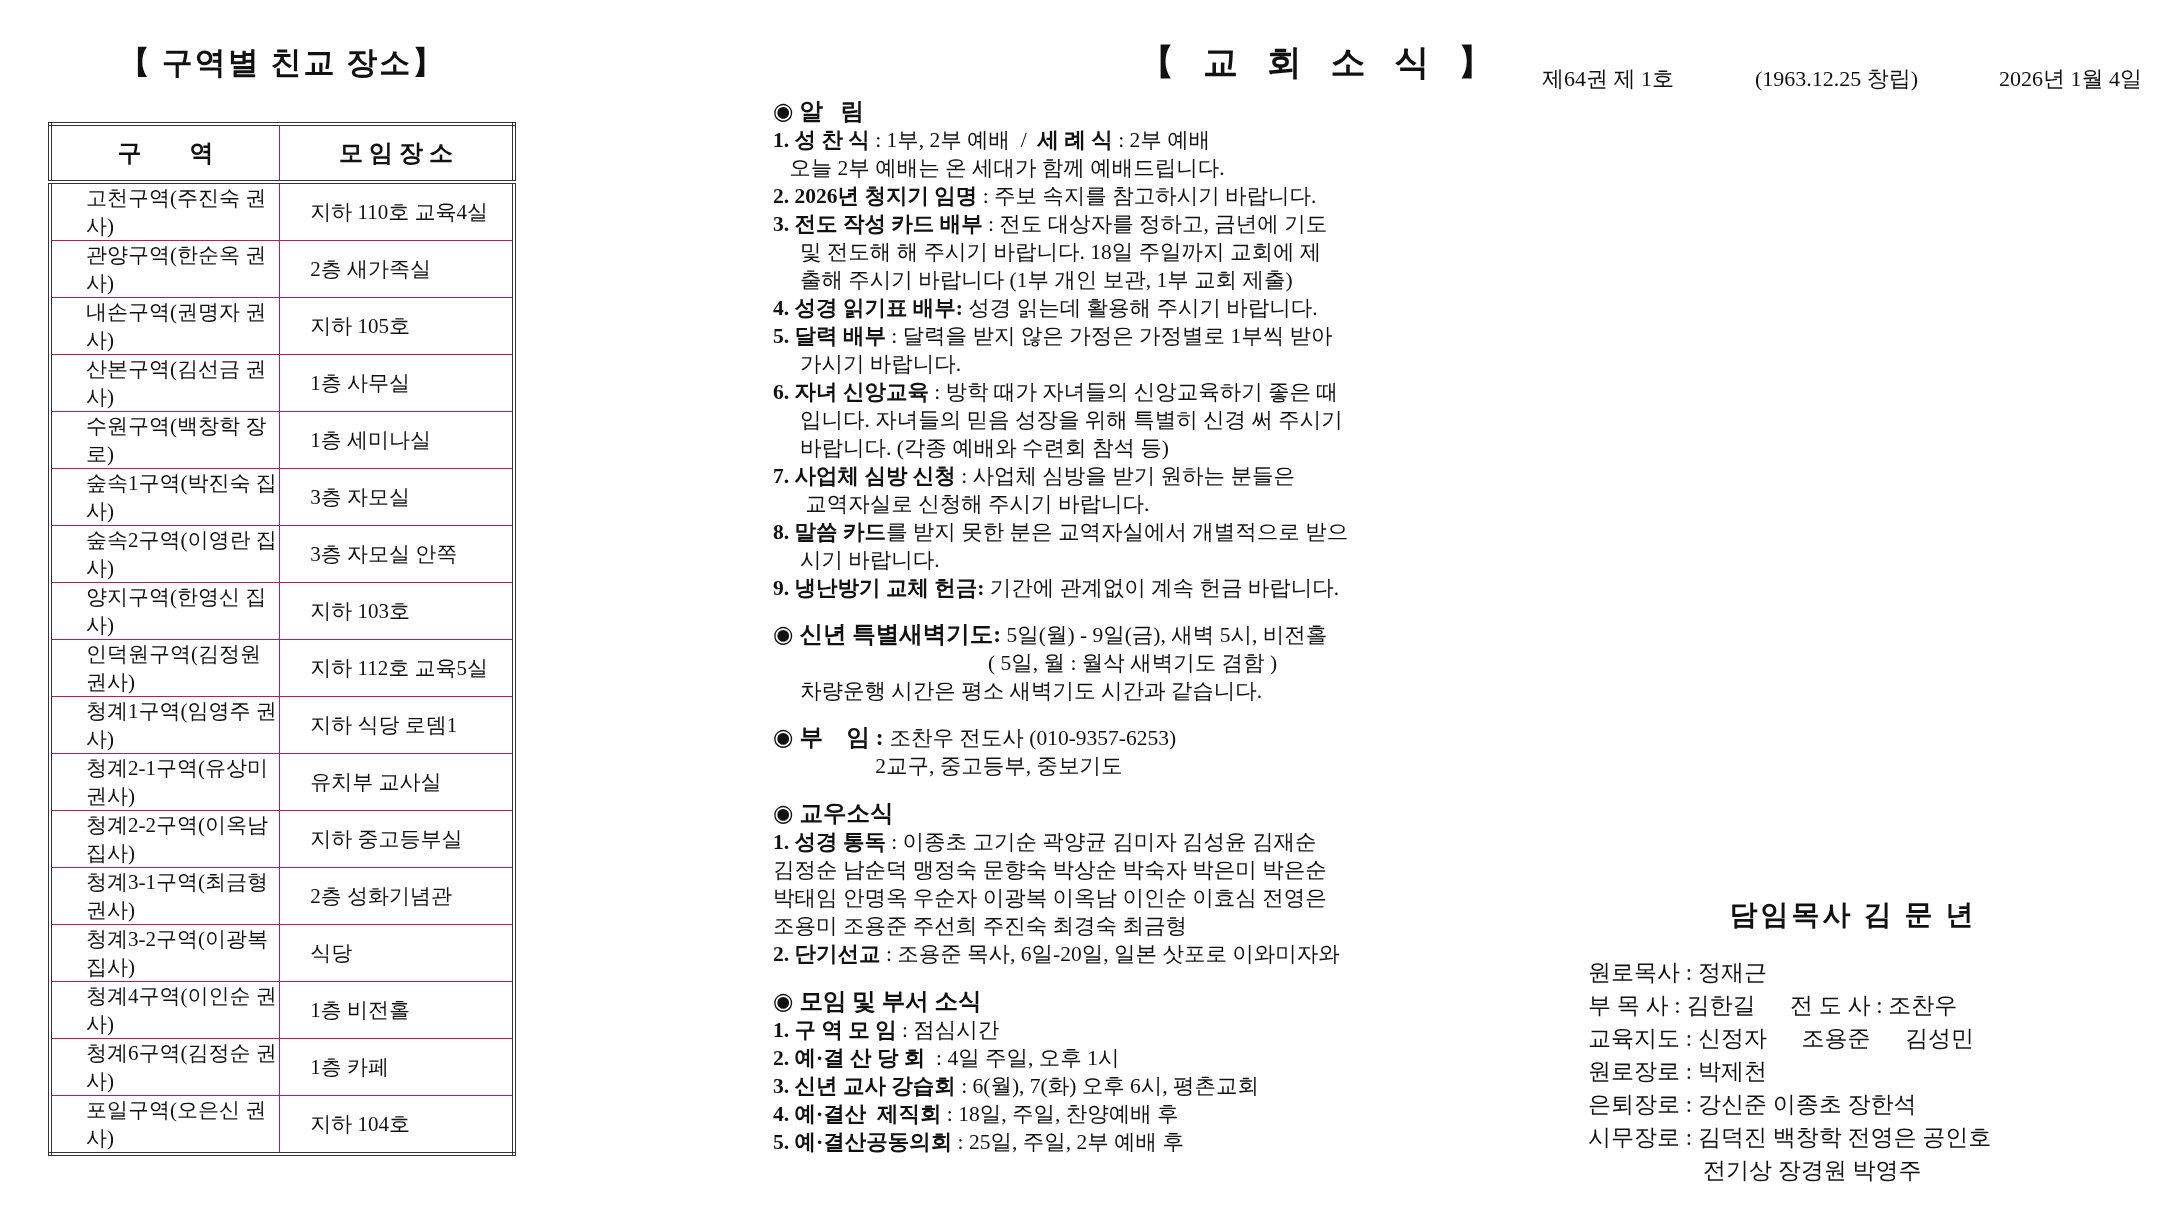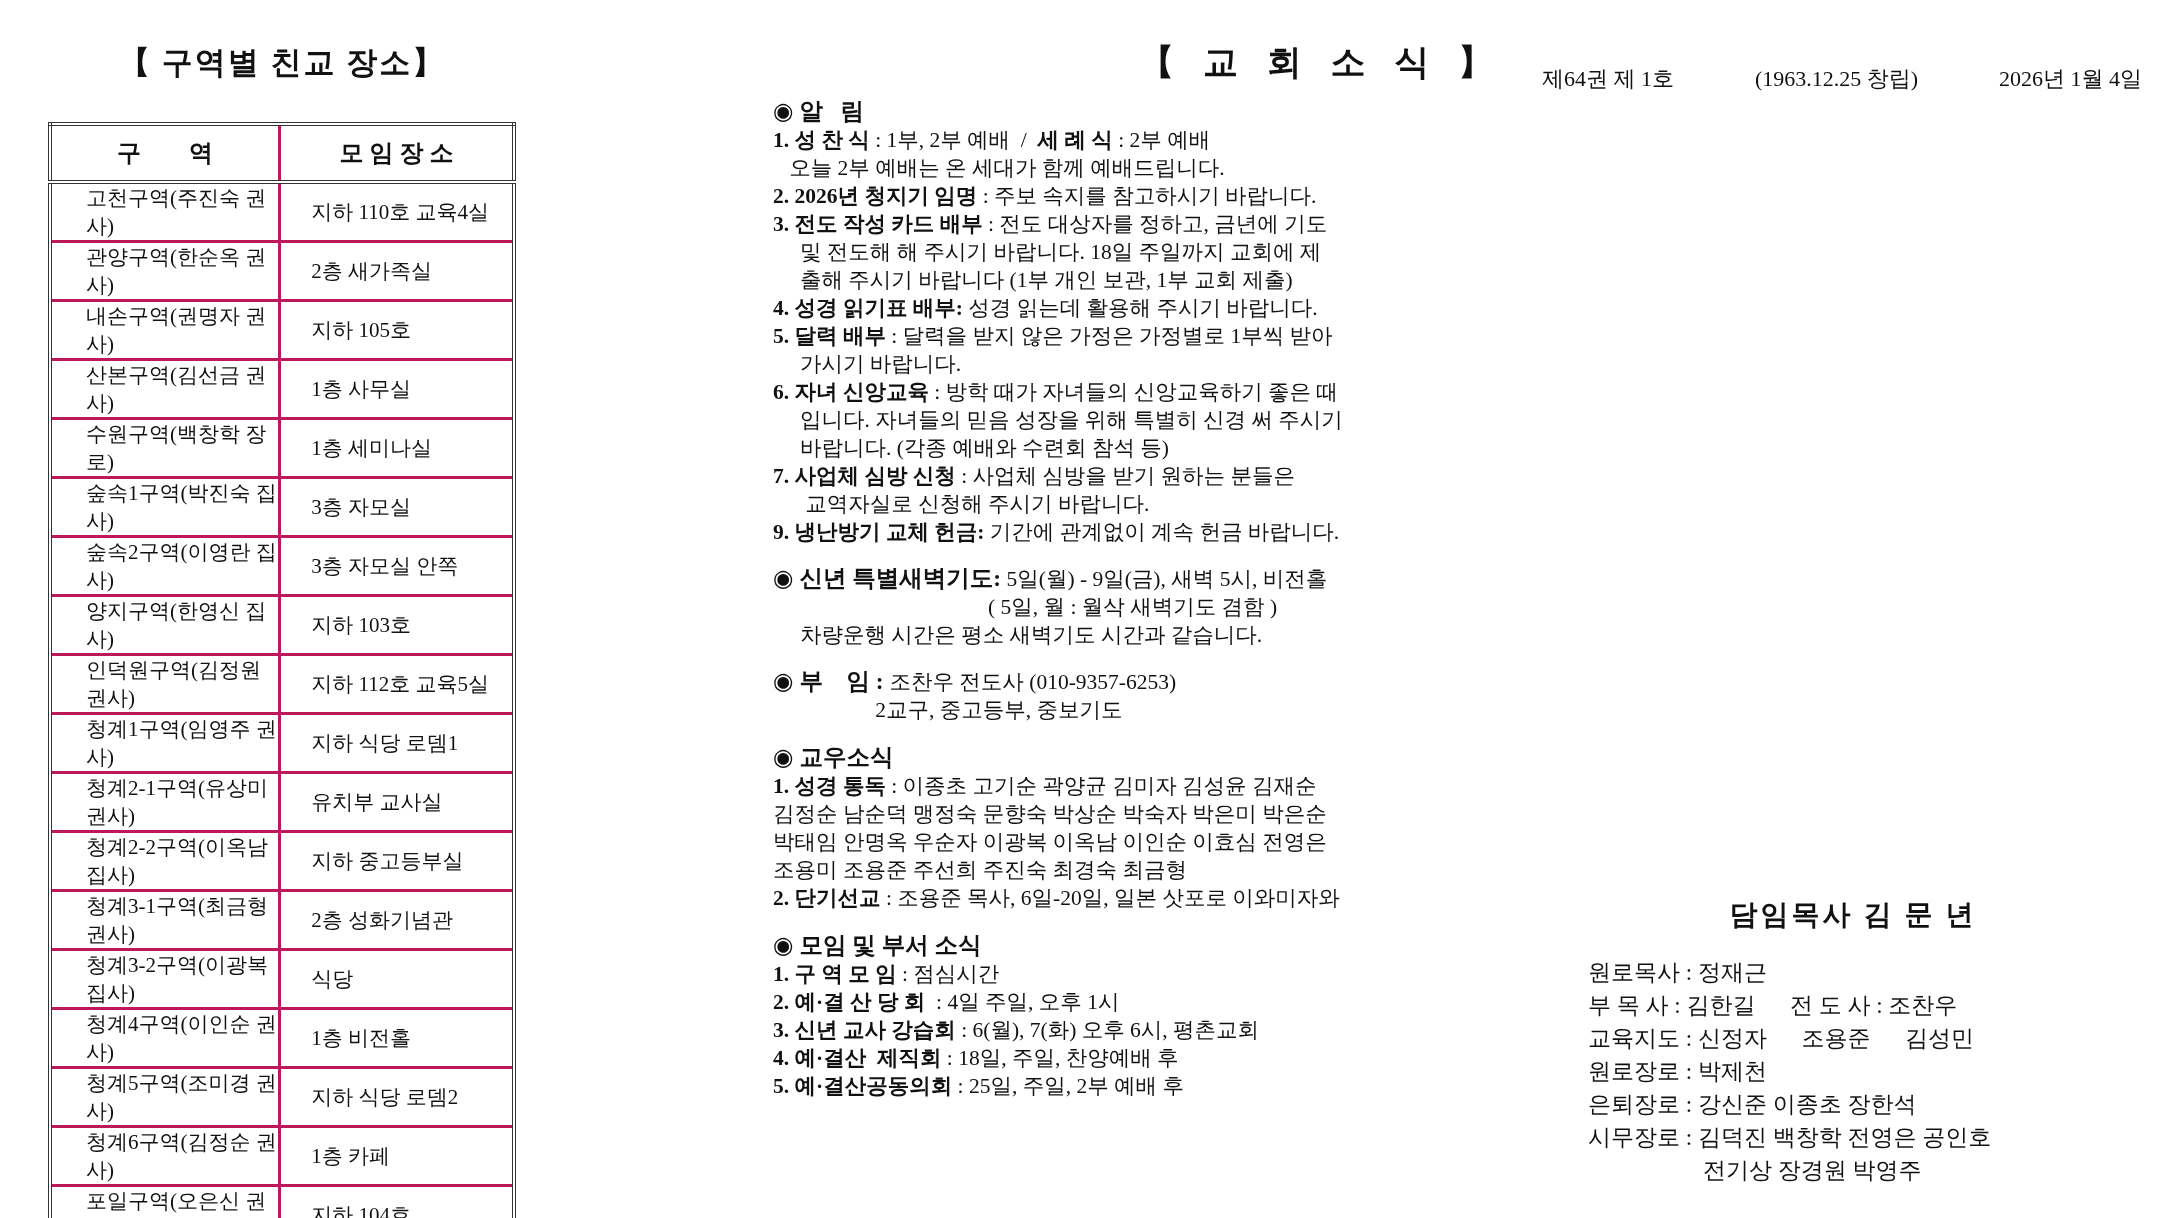--- a/index.html
+++ b/index.html
@@ -19,21 +19,21 @@
   .left-title{
     margin:0 0 40px 0;text-align:center;
     font-size:31px;line-height:38px;font-weight:700;letter-spacing:2px;
   }
   table.district{
     width:100%;border-collapse:collapse;
     border:4px double #333;
     table-layout:fixed;
   }
   table.district th,table.district td{
-    border:3px solid #be185d;
+    border:1px solid #be185d;
     font-size:21px;
     white-space:pre-wrap;
     overflow:hidden;
   }
   table.district th{
     height:52px;text-align:center;font-size:24px;font-weight:700;
     border-bottom:4px double #333;
   }
   table.district td{height:51px;padding:0 0 0 34px;}
   table.district col.c1{width:49.5%;}
@@ -135,24 +135,20 @@
             <td>청계3-1구역(최금형 권사)</td>
             <td class="place">2층 성화기념관</td>
           </tr>
         <tr>
             <td>청계3-2구역(이광복 집사)</td>
             <td class="place">식당</td>
           </tr>
         <tr>
             <td>청계4구역(이인순 권사)</td>
             <td class="place">1층 비전홀</td>
-          </tr>
-        <tr>
-            <td>청계5구역(조미경 권사)</td>
-            <td class="place">지하 식당 로뎀2</td>
           </tr>
         <tr>
             <td>청계6구역(김정순 권사)</td>
             <td class="place">1층 카페</td>
           </tr>
         <tr>
             <td>포일구역(오은신 권사)</td>
             <td class="place">지하 104호</td>
           </tr>
       </tbody>
@@ -171,20 +167,22 @@
      및 전도해 해 주시기 바랍니다. 18일 주일까지 교회에 제
      출해 주시기 바랍니다 (1부 개인 보관, 1부 교회 제출)</span></div>
       <div class="item"><span class="b">4. 성경 읽기표 배부:</span><span> 성경 읽는데 활용해 주시기 바랍니다.</span></div>
       <div class="item"><span class="b">5. 달력 배부</span><span> : 달력을 받지 않은 가정은 가정별로 1부씩 받아
      가시기 바랍니다.</span></div>
       <div class="item"><span class="b">6. 자녀 신앙교육</span><span> : 방학 때가 자녀들의 신앙교육하기 좋은 때
      입니다. 자녀들의 믿음 성장을 위해 특별히 신경 써 주시기
      바랍니다. (각종 예배와 수련회 참석 등)</span></div>
       <div class="item"><span class="b">7. 사업체 심방 신청</span><span> : 사업체 심방을 받기 원하는 분들은
       교역자실로 신청해 주시기 바랍니다.</span></div>
+      <div class="item"><span class="b">8. 말씀 카드</span><span>를 받지 못한 분은 교역자실에서 개별적으로 받으
+     시기 바랍니다.</span></div>
       <div class="item"><span class="b">9. 냉난방기 교체 헌금:</span><span> 기간에 관계없이 계속 헌금 바랍니다.</span></div>
     </div>
 
     <div class="sec">
       <div class="item"><span class="b sec-label">◉ 신년 특별새벽기도:</span><span> 5일(월) - 9일(금), 새벽 5시, 비전홀
                                         ( 5일, 월 : 월삭 새벽기도 겸함 )
      차량운행 시간은 평소 새벽기도 시간과 같습니다.</span></div>
     </div>
 
     <div class="sec">

